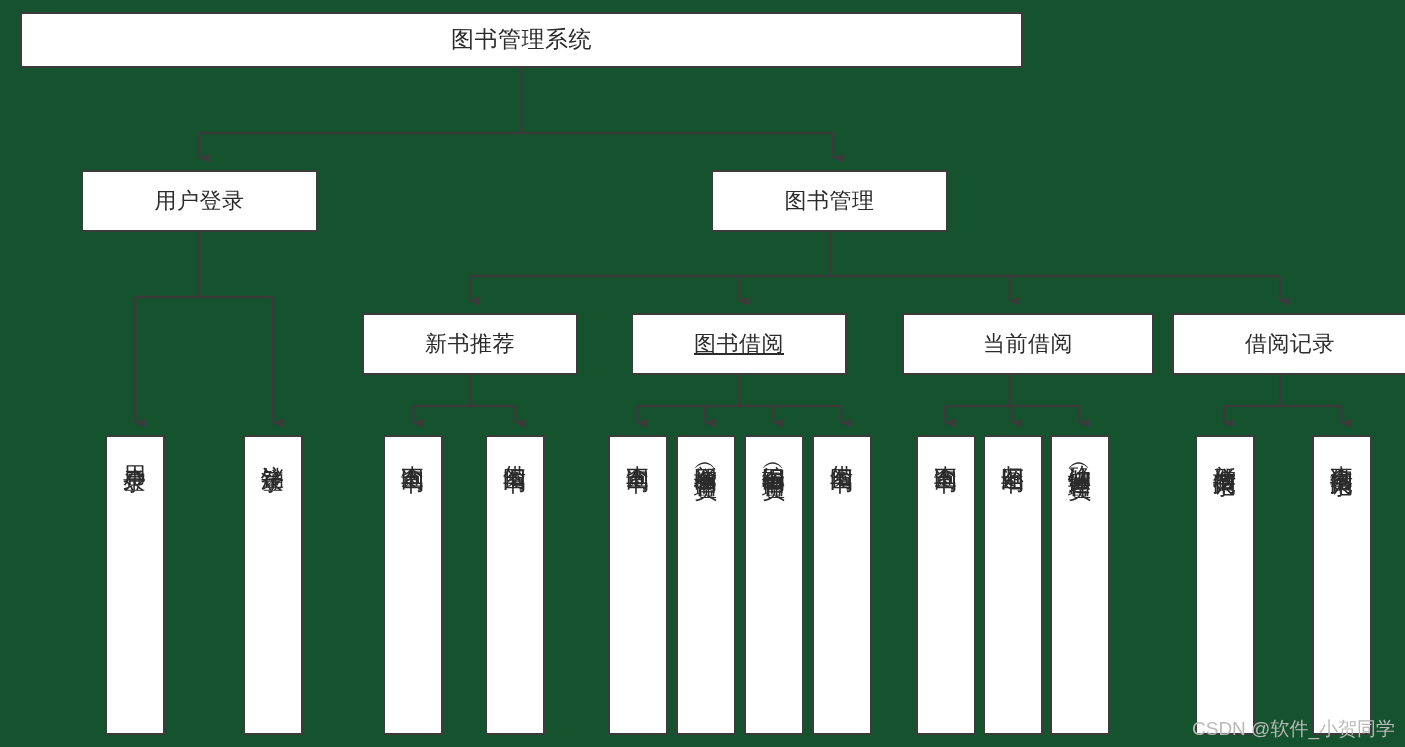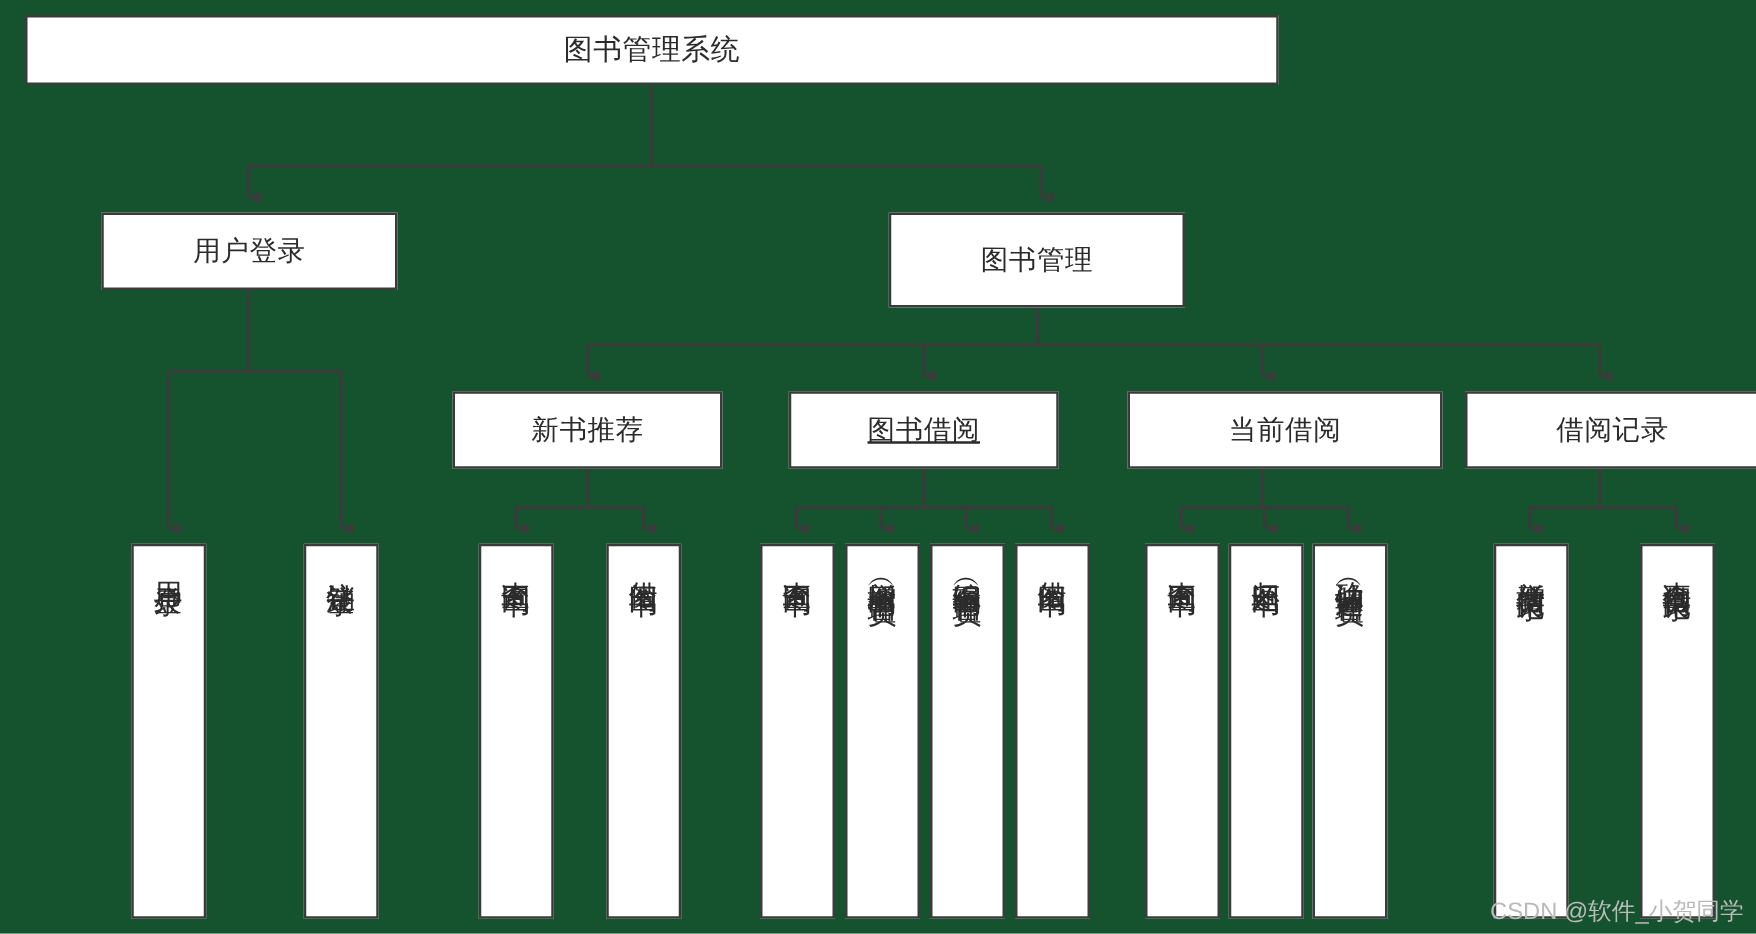--- a/index.html
+++ b/index.html
@@ -111,21 +111,21 @@
   </svg>
 
   <div class="node h-node root" style="left:20px;top:12px;width:1003px;height:56px;">
     <span class="lbl">图书管理系统</span>
   </div>
 
   <div class="node h-node" style="left:81px;top:170px;width:237px;height:62px;">
     <span class="lbl">用户登录</span>
   </div>
 
-  <div class="node h-node" style="left:711px;top:170px;width:237px;height:76px;">
+  <div class="node h-node" style="left:711px;top:170px;width:237px;height:62px;">
     <span class="lbl">图书管理</span>
   </div>
 
   <div class="node h-node" style="left:362px;top:313px;width:216px;height:62px;">
     <span class="lbl">新书推荐</span>
   </div>
 
   <div class="node h-node" style="left:631px;top:313px;width:216px;height:62px;text-decoration:underline;">
     <span class="lbl">图书借阅</span>
   </div>

